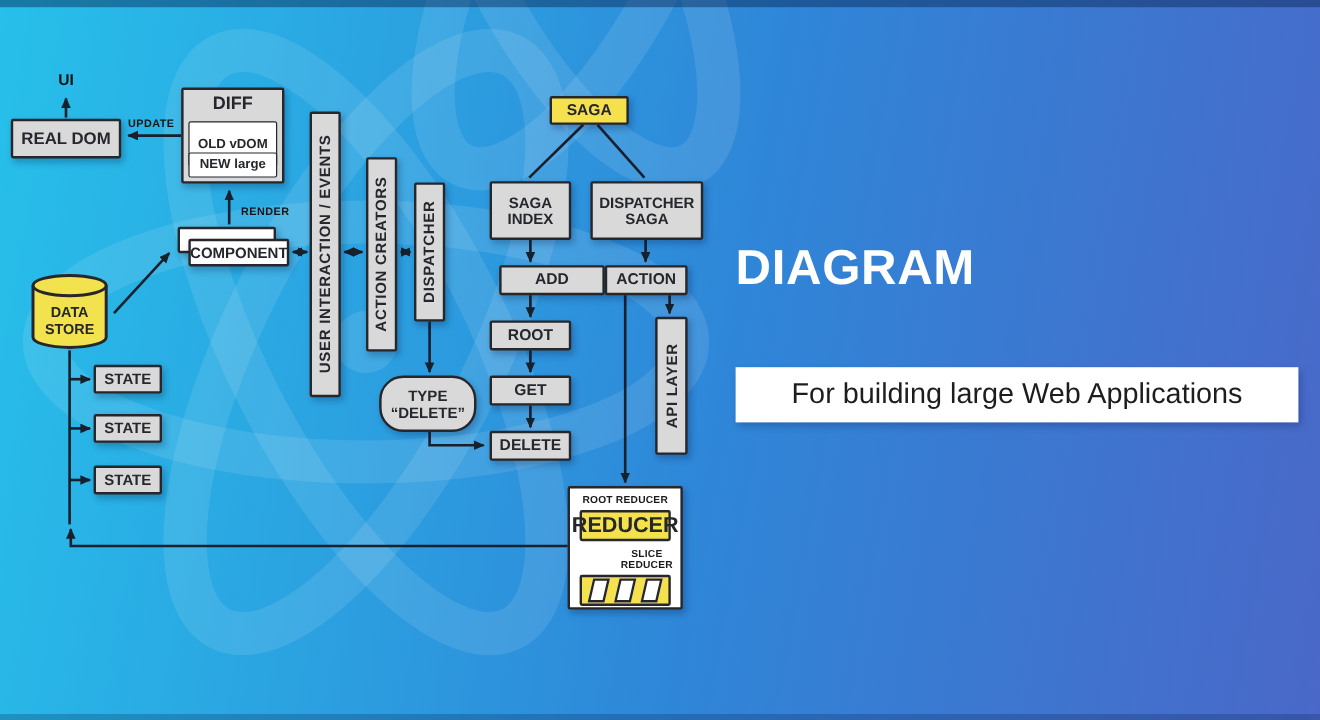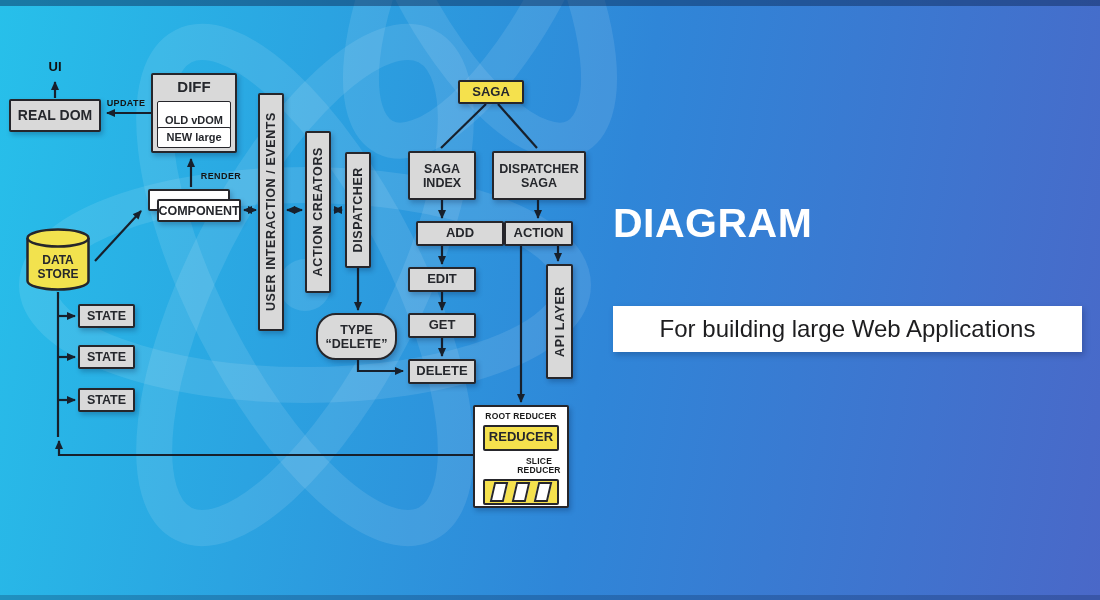--- a/index.html
+++ b/index.html
@@ -125,32 +125,32 @@
   <div class="node gbox stack" style="left:408px;top:151px;width:68px;height:49px;flex-direction:column;">
     <span>SAGA</span>
     <span>INDEX</span>
   </div>
   <div class="node gbox stack" style="left:492px;top:151px;width:94px;height:49px;flex-direction:column;">
     <span>DISPATCHER</span>
     <span>SAGA</span>
   </div>
 
   <div class="node gbox" style="left:416px;top:221px;width:88px;height:25px;font-size:13px;">ADD</div>
-  <div class="node gbox" style="left:408px;top:267px;width:68px;height:25px;font-size:13px;">EDIT</div>
+  <div class="node gbox" style="left:408px;top:267px;width:68px;height:25px;font-size:13px;">ROOT</div>
   <div class="node gbox" style="left:408px;top:313px;width:68px;height:25px;font-size:13px;">GET</div>
   <div class="node gbox" style="left:408px;top:359px;width:68px;height:25px;font-size:13px;">DELETE</div>
 
   <div class="node gbox" style="left:504px;top:221px;width:69px;height:25px;font-size:13px;">ACTION</div>
   <div class="node gbox vbar" style="left:546px;top:264px;width:27px;height:115px;">
     <span>API LAYER</span>
   </div>
 
   <div class="node wbox" style="left:473px;top:405px;width:96px;height:103px;border-width:2.5px;flex-direction:column;justify-content:flex-start;">
     <div class="rg-lbl" style="margin-top:5px;">ROOT REDUCER</div>
-    <div class="node ybox" style="position:static;width:76px;height:26px;font-size:13px;margin-top:3px;box-shadow:none;">REDUCER</div>
+    <div class="node ybox" style="position:static;width:76px;height:26px;font-size:18px;margin-top:3px;box-shadow:none;">REDUCER</div>
     <div class="rg-lbl" style="margin-top:6px;padding-left:36px;">SLICE REDUCER</div>
     <div class="node ybox" style="position:static;width:76px;height:26px;margin-top:3px;box-shadow:none;">
       <div class="pg-row">
         <span class="pg"></span>
         <span class="pg"></span>
         <span class="pg"></span>
       </div>
     </div>
   </div>
 

